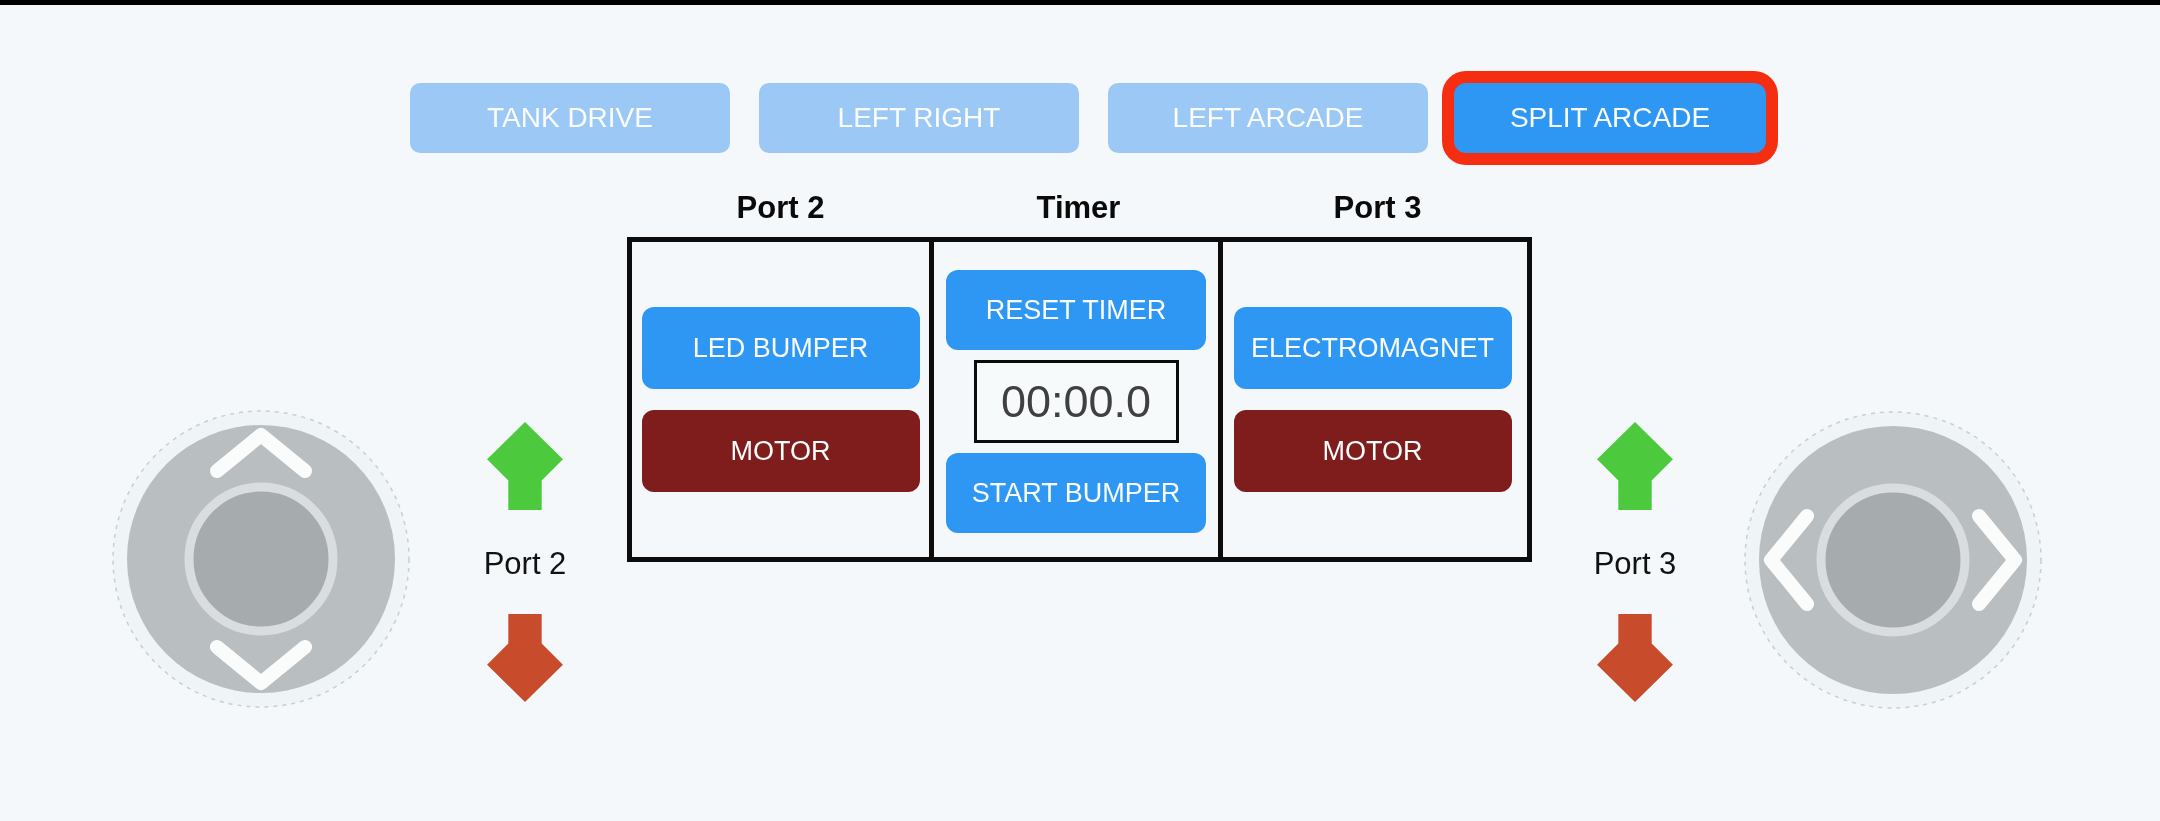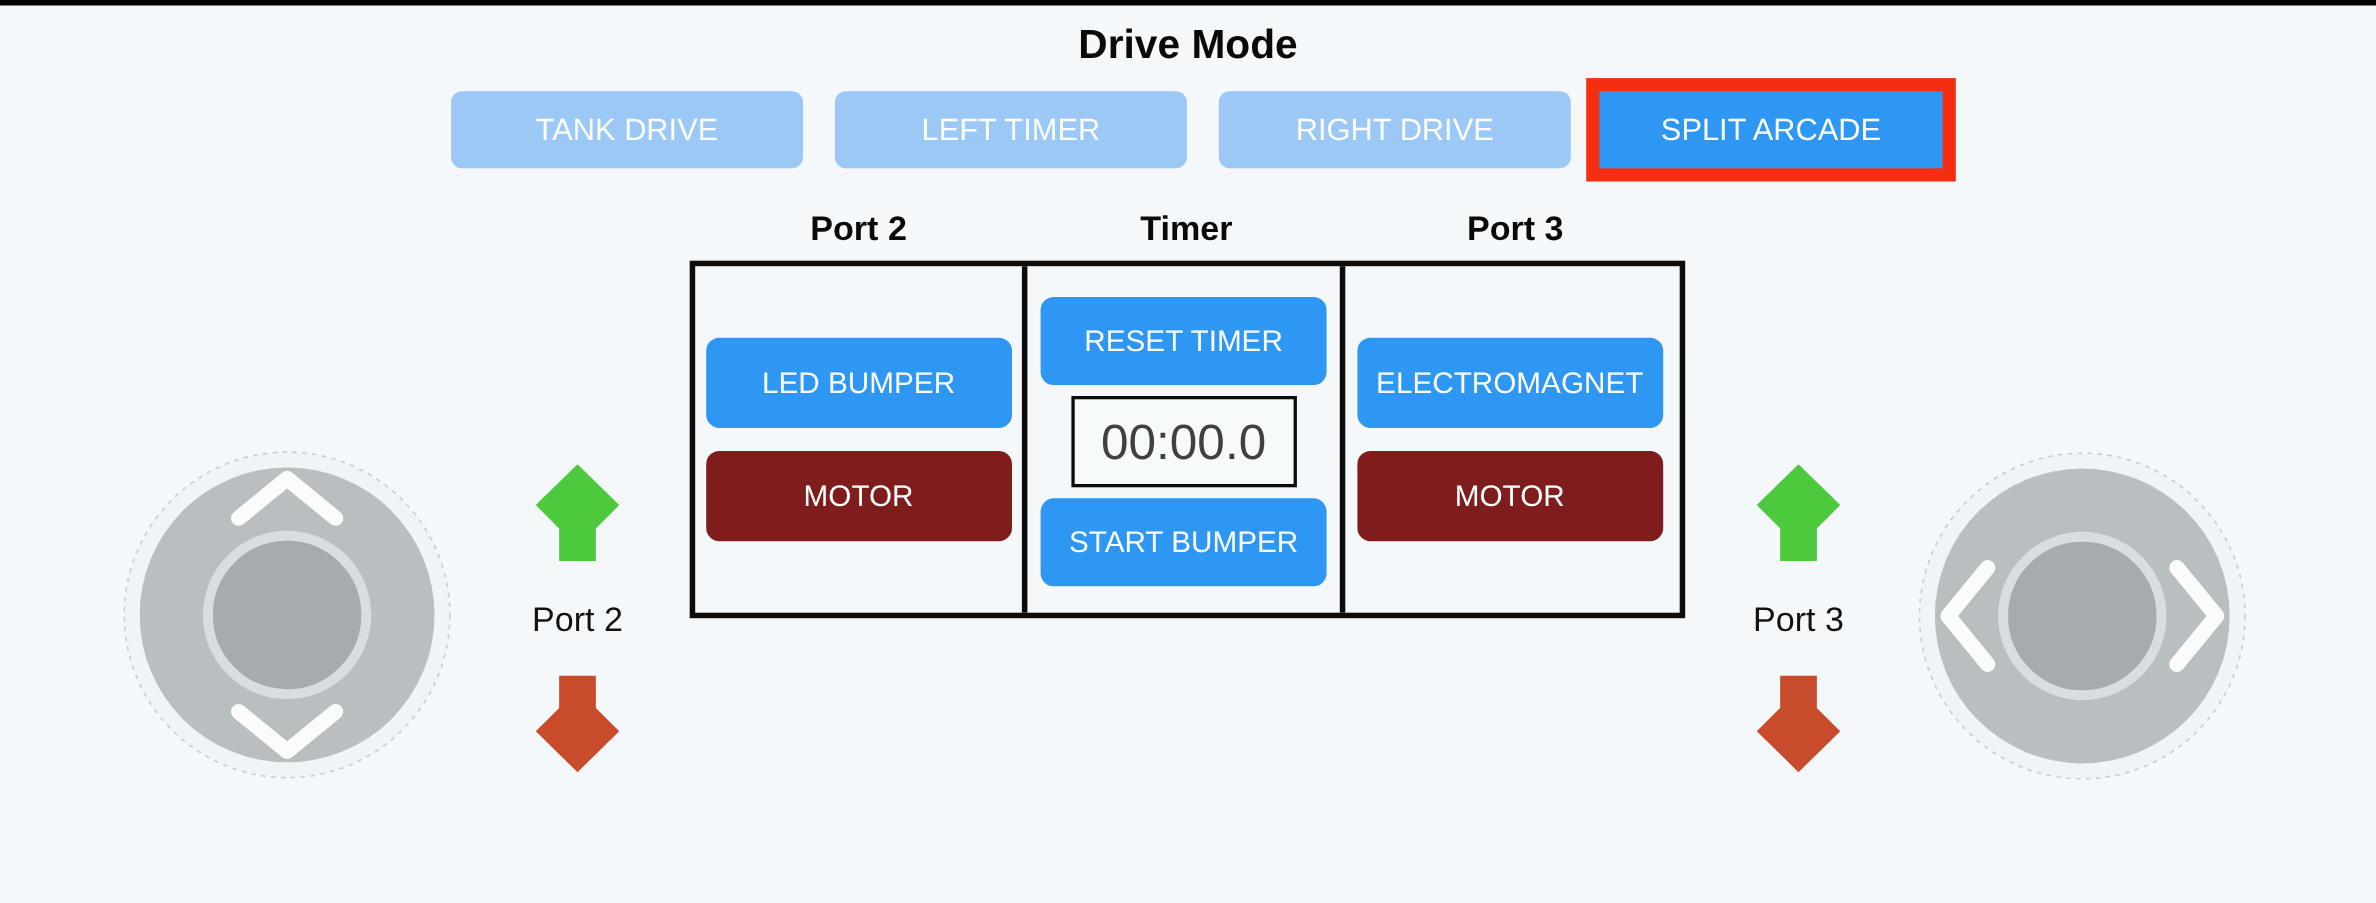--- a/index.html
+++ b/index.html
@@ -5,21 +5,21 @@
   html,body{margin:0;padding:0;background:#f4f8fa;}
   .stage{position:relative;width:2160px;height:821px;background:#f4f8fa;overflow:hidden;
          font-family:"Liberation Sans", sans-serif;}
   .top-bar{position:absolute;left:0;top:0;width:2160px;height:5px;background:#000;}
   .title{position:absolute;left:0;top:20px;width:2160px;margin:0;text-align:center;
          font-size:37px;font-weight:bold;color:#0a0a0a;}
   .btn-row{position:absolute;left:0;top:83px;width:2160px;display:flex;
            justify-content:center;align-items:center;gap:13px;}
   .drive-btn{width:320px;height:70px;border:none;border-radius:10px;background:#9cc8f5;
              color:#fbfdfe;font-size:28px;font-family:"Liberation Sans",sans-serif;cursor:pointer;margin-left:16px;}
-  .drive-btn.selected{width:312px;background:#2e96f3;border-radius:0;
+  .drive-btn.selected{width:312px;background:#2e96f3;border-radius:12px;
              box-shadow:0 0 0 12px #f62e11;margin-left:13px;}
   .col-header{position:absolute;top:190px;font-size:31px;font-weight:bold;color:#0a0a0a;
               text-align:center;}
   .hdr-p2{left:627px;width:307px;}
   .hdr-tm{left:934px;width:289px;}
   .hdr-p3{left:1223px;width:309px;}
   .panel{position:absolute;left:627px;top:237px;width:905px;height:325px;
          border:5px solid #0c0c0c;box-sizing:border-box;display:flex;}
   .panel-col{display:flex;flex-direction:column;align-items:center;justify-content:center;
              gap:21px;box-sizing:border-box;}
@@ -43,26 +43,25 @@
   .joystick{position:absolute;width:300px;height:300px;cursor:grab;}
   .joy-left{left:111px;top:409px;}
   .joy-right{left:1743px;top:410px;}
 </style>
 </head>
 <body>
 
 <div class="stage">
   <div class="top-bar"></div>
 
-  <h1 class="title">Drive Mode</h1>
 
   <div class="btn-row">
     <button class="drive-btn">TANK DRIVE</button>
-    <button class="drive-btn">LEFT TIMER</button>
-    <button class="drive-btn">RIGHT DRIVE</button>
+    <button class="drive-btn">LEFT RIGHT</button>
+    <button class="drive-btn">LEFT ARCADE</button>
     <button class="drive-btn selected">SPLIT ARCADE</button>
   </div>
 
   <div class="col-header hdr-p2">Port 2</div>
   <div class="col-header hdr-tm">Timer</div>
   <div class="col-header hdr-p3">Port 3</div>
 
   <div class="panel">
     <div class="panel-col col-1">
       <button class="ctl-btn on">LED BUMPER</button>

